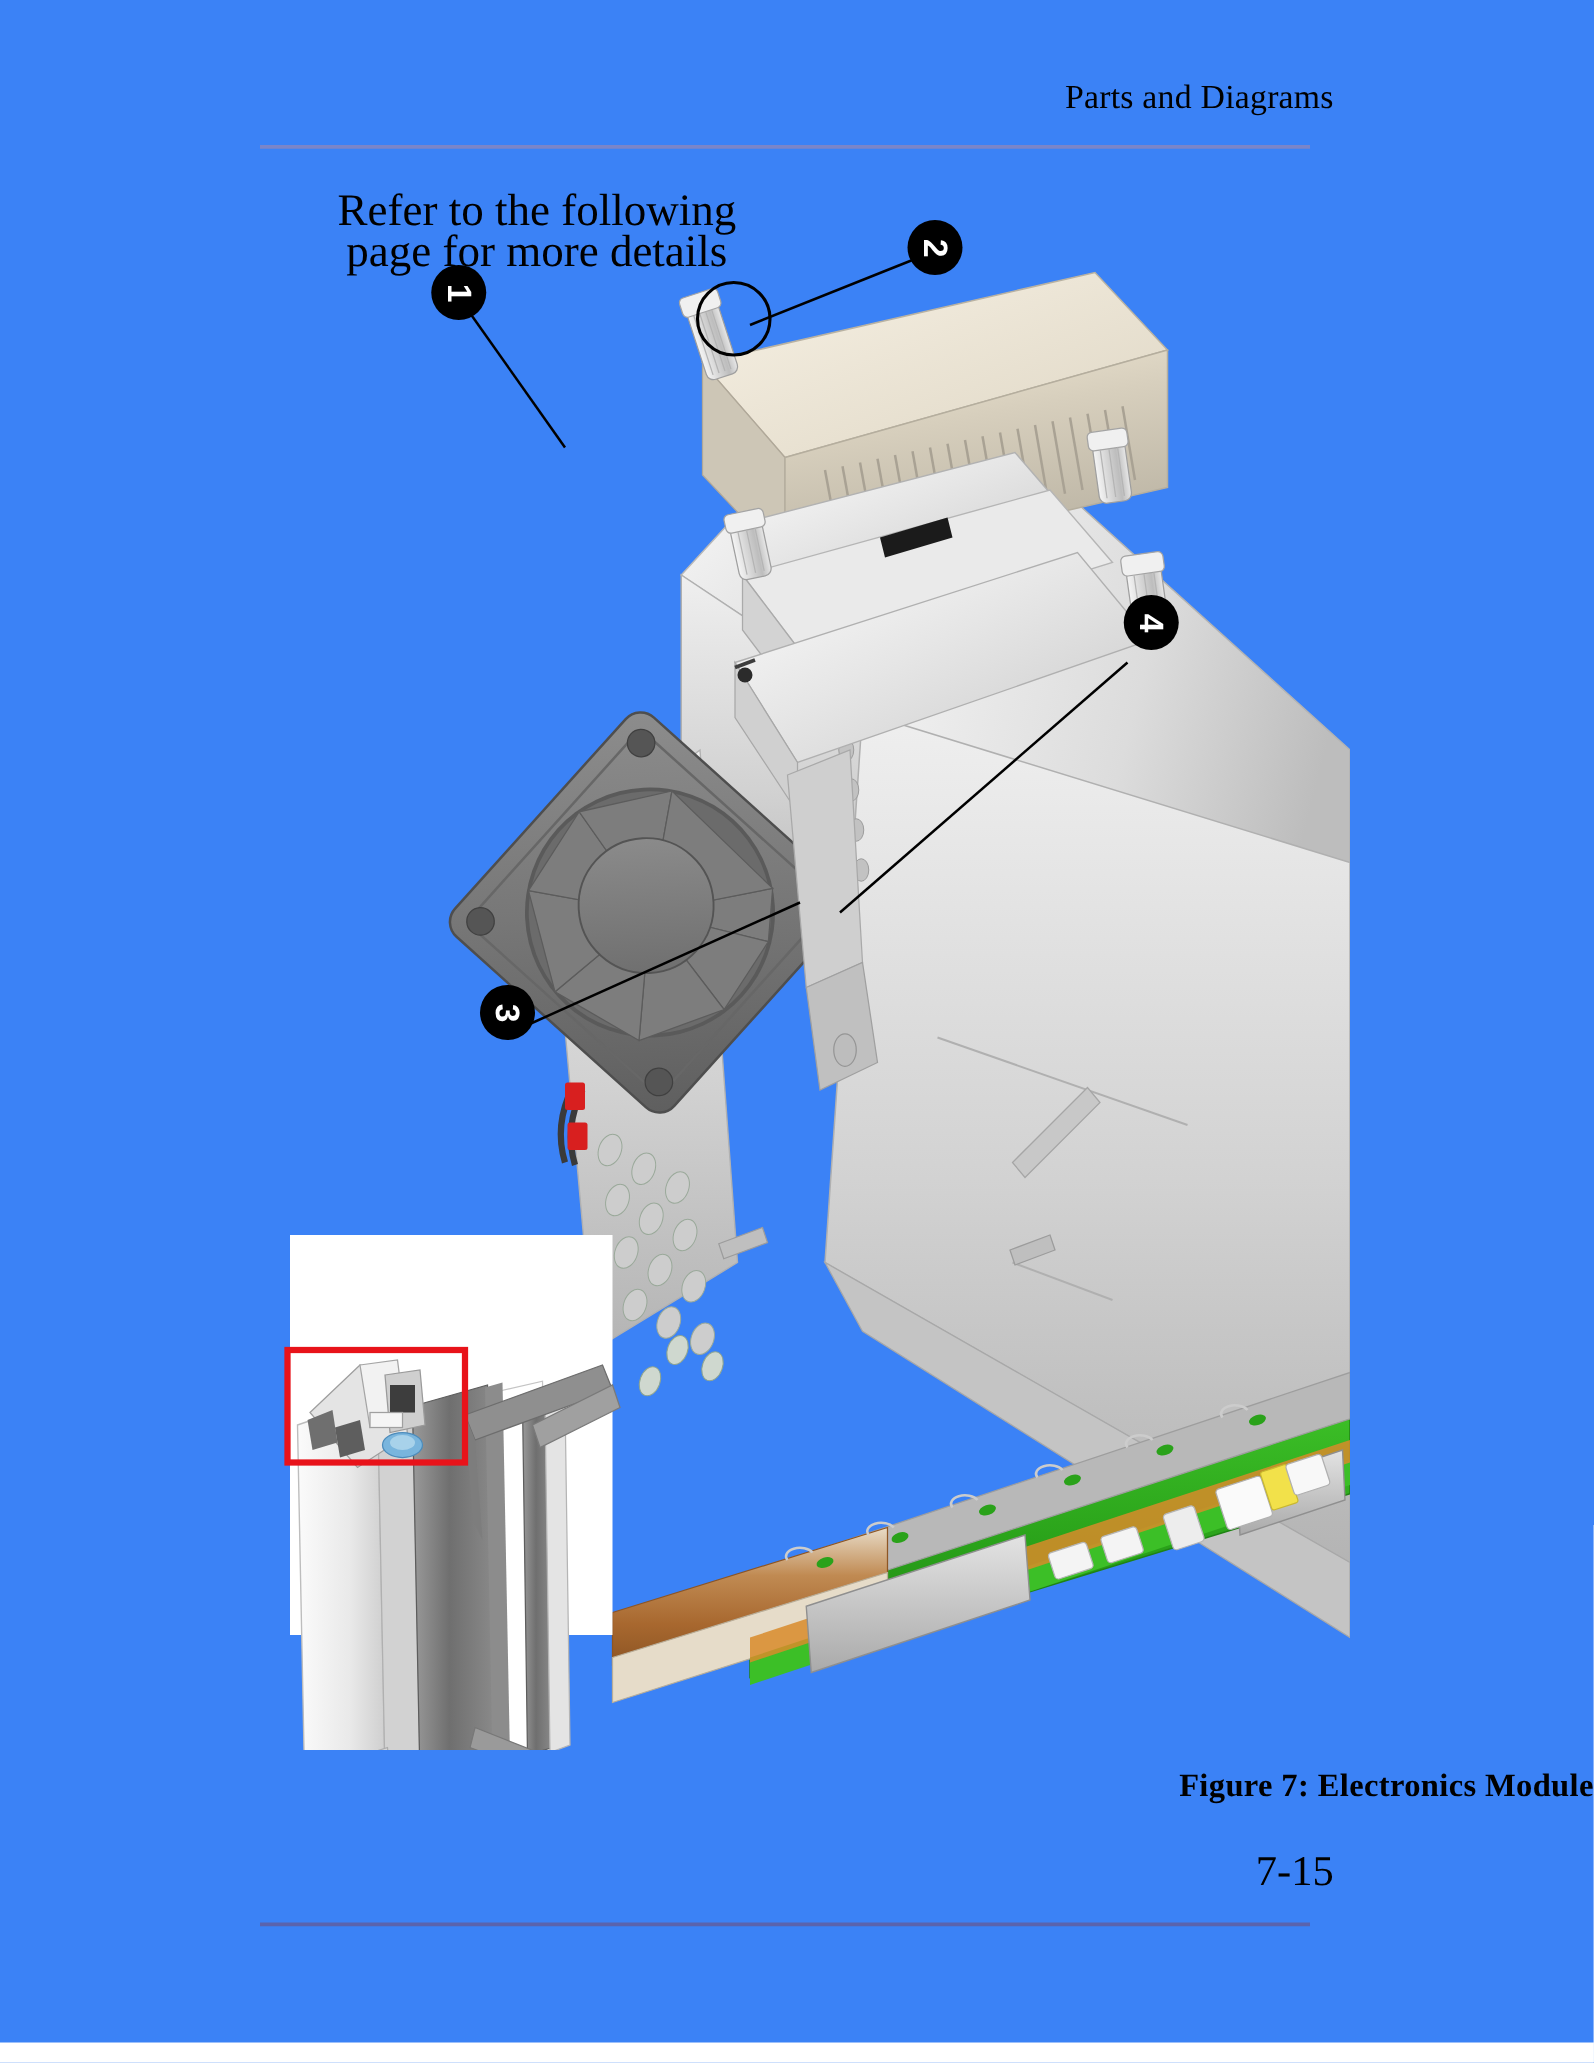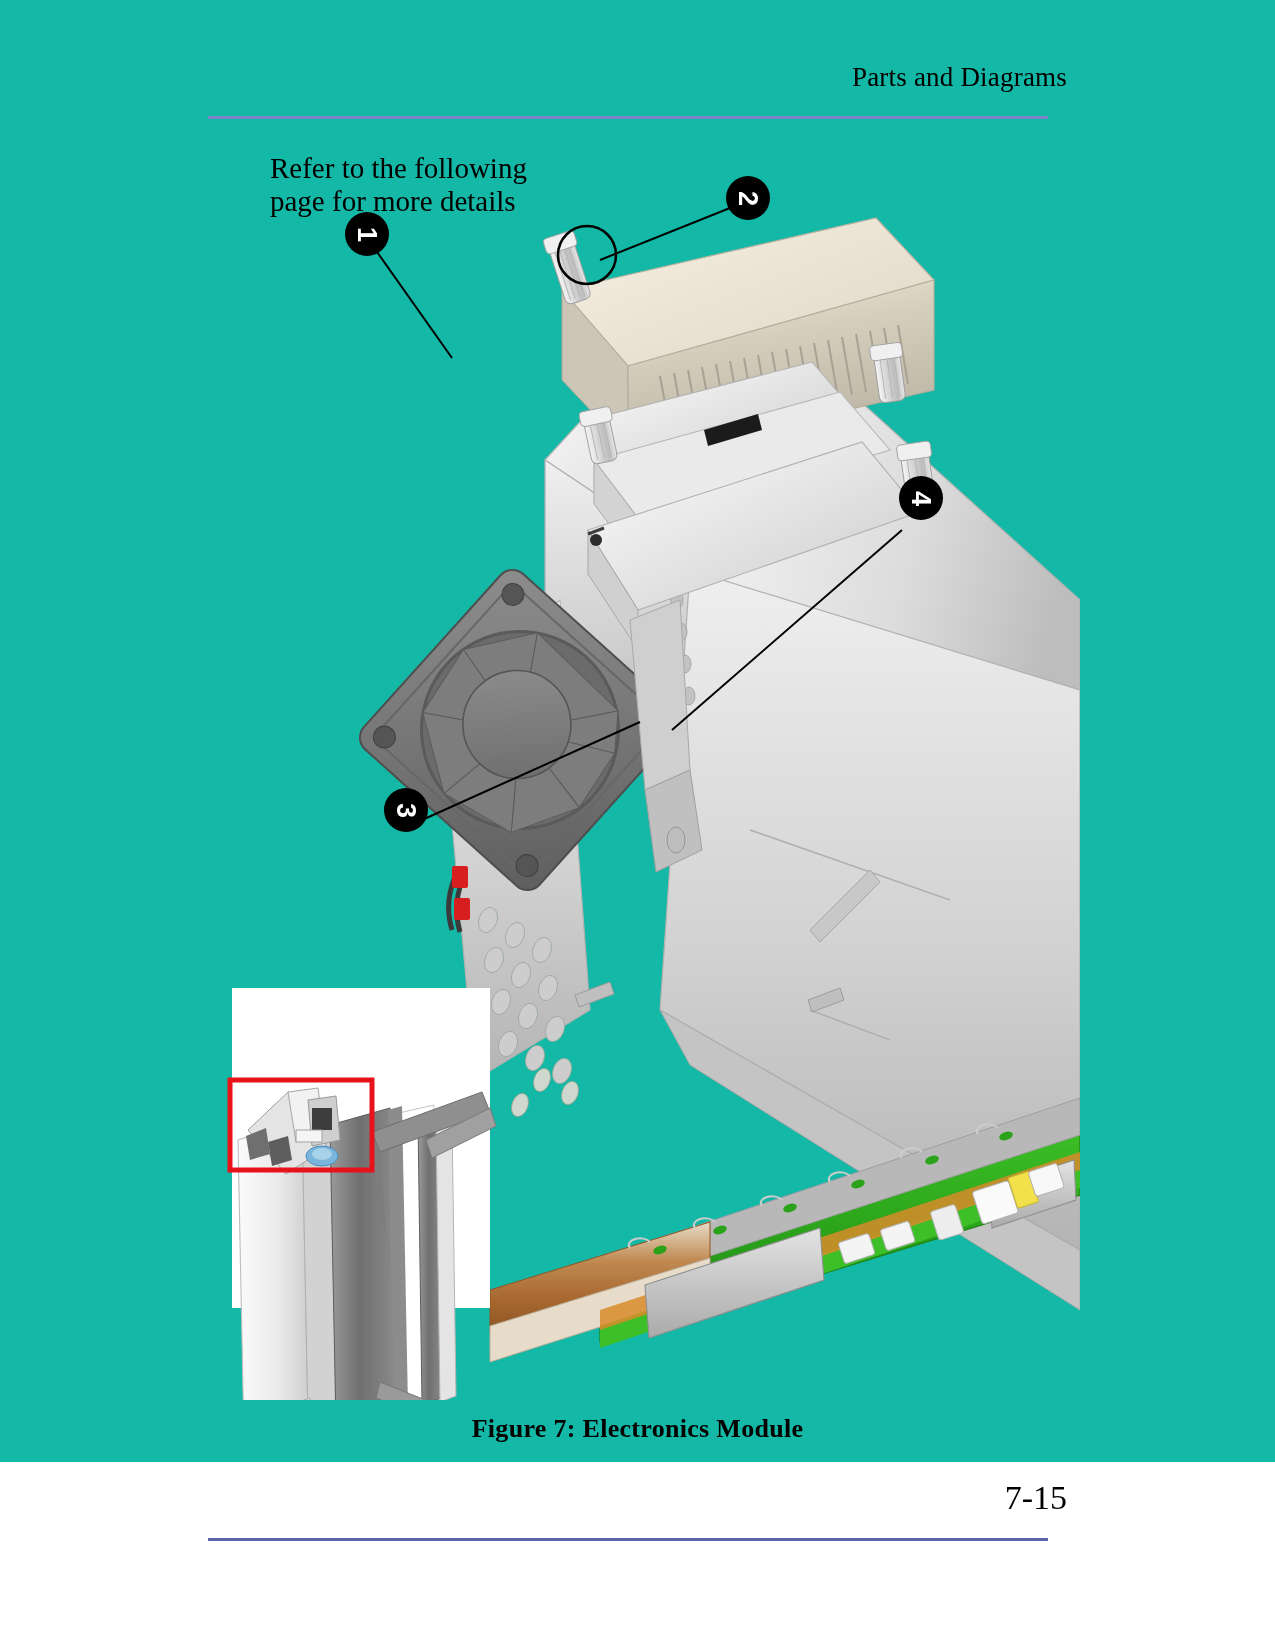--- a/index.html
+++ b/index.html
@@ -13,22 +13,22 @@
     position: relative;
     font-family: "Liberation Serif", "DejaVu Serif", serif;
     color: #000000;
     overflow: hidden;
   }
 
   
   #page {
     position: absolute;
     left: 0; top: 0;
-    width: 1275px; height: 1462px;
-    background: #14b8a6;
+    width: 1275px; height: 1634px;
+    background: #3b82f6;
   }
 
   
   #header-title {
     position: absolute;
     right: 208px;
     top: 60px;
     font-size: 27px;
     line-height: 34px;
     letter-spacing: .2px;
@@ -67,34 +67,35 @@
     font-size: 34px;
     line-height: 32px;
     white-space: nowrap;
   }
 
   
   #figure-caption {
     position: absolute;
     left: 0; right: 0;
     top: 1414px;
-    text-align: center;
+    text-align: right;
     font-size: 26px;
     font-weight: bold;
     letter-spacing: .3px;
   }
 
   
   #note-text {
     position: absolute;
     left: 270px;
     top: 152px;
-    font-size: 29px;
+    font-size: 36px;
     line-height: 33px;
     white-space: pre-line;
+    text-align: center;
   }
 
   
   #illustration {
     position: absolute;
     left: 190px;
     top: 130px;
     width: 890px;
     height: 1270px;
   }

